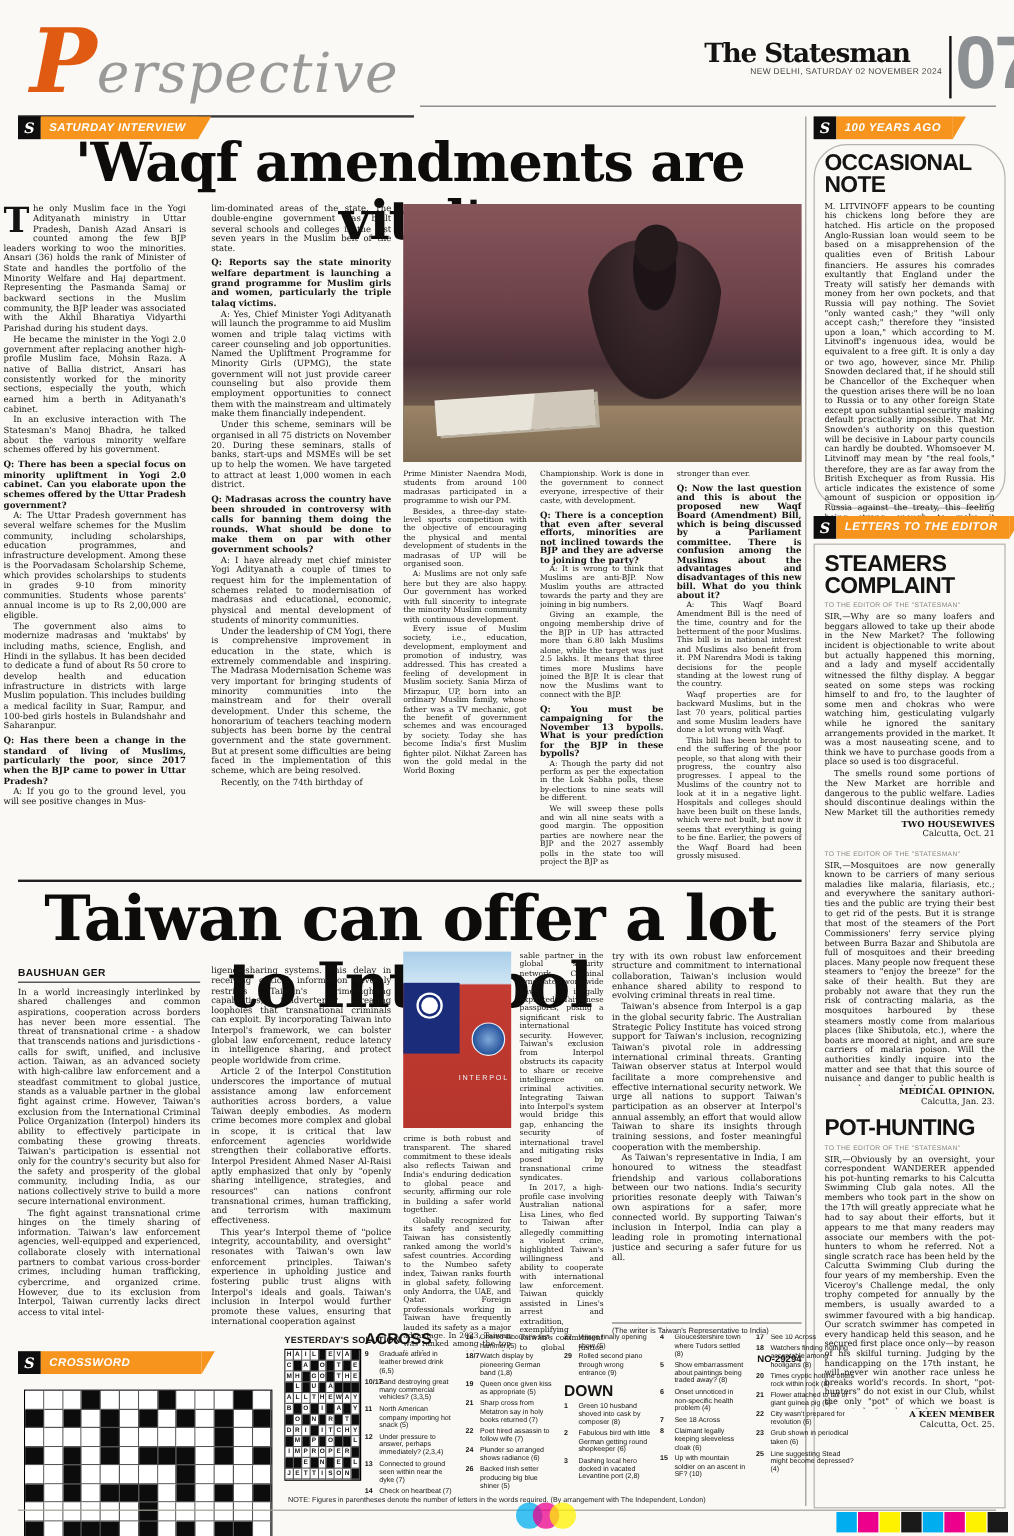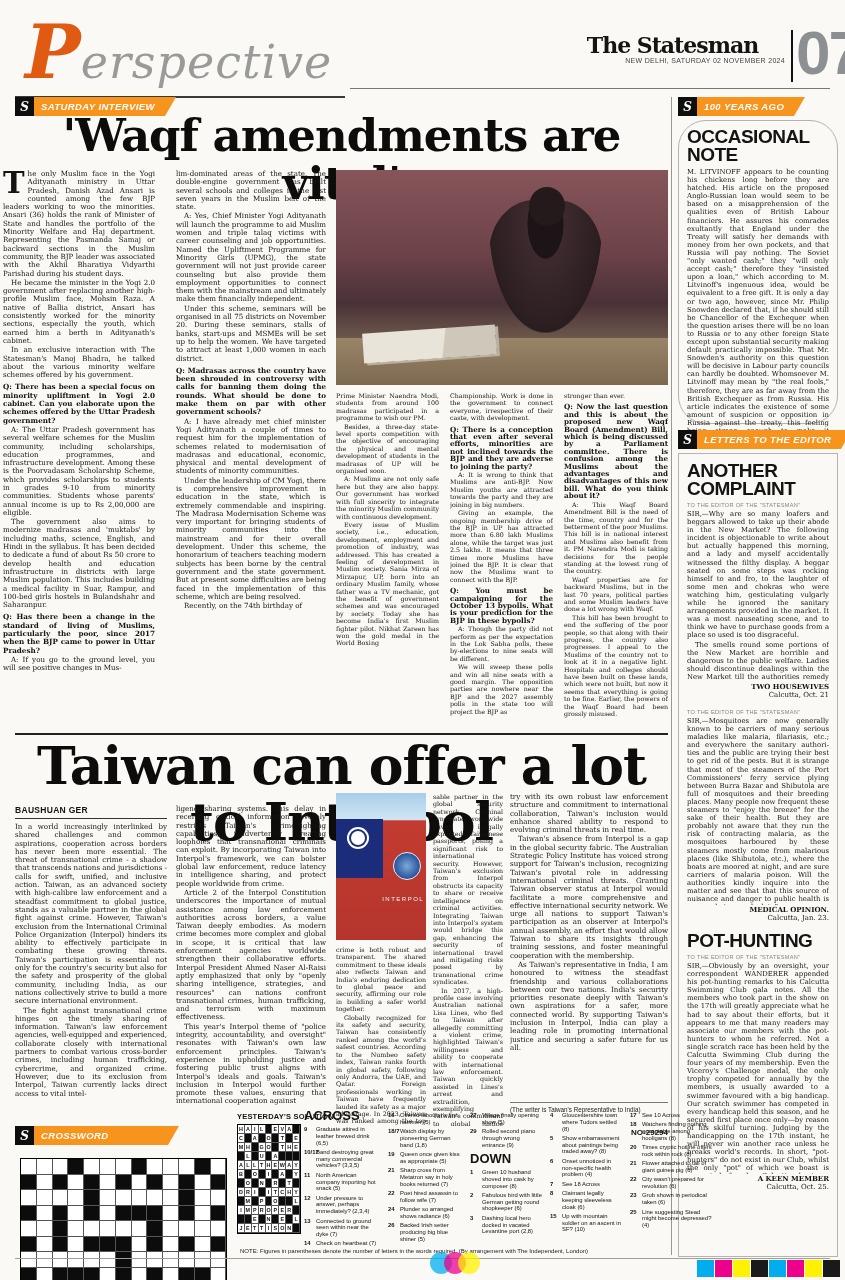--- a/index.html
+++ b/index.html
@@ -110,20 +110,21 @@
       <p class="para">He became the minister in the Yogi 2.0 government after replacing another high-profile Muslim face, Mohsin Raza. A native of Ballia district, Ansari has consistently worked for the minority sections, especially the youth, which earned him a berth in Adityanath's cabinet.</p>
       <p class="para">In an exclusive interaction with The Statesman's Manoj Bhadra, he talked about the various minority welfare schemes offered by his government.</p>
       <p class="para q">Q: There has been a special focus on minority upliftment in Yogi 2.0 cabinet. Can you elaborate upon the schemes offered by the Uttar Pradesh government?</p>
       <p class="para">A: The Uttar Pradesh government has several welfare schemes for the Muslim community, including scholarships, education programmes, and infrastructure development. Among these is the Poorvadasam Scholarship Scheme, which provides scholarships to students in grades 9-10 from minority communities. Students whose parents' annual income is up to Rs 2,00,000 are eligible.</p>
       <p class="para">The government also aims to modernize madrasas and 'muktabs' by including maths, science, English, and Hindi in the syllabus. It has been decided to dedicate a fund of about Rs 50 crore to develop health and education infrastructure in districts with large Muslim population. This includes building a medical facility in Suar, Rampur, and 100-bed girls hostels in Bulandshahr and Saharanpur.</p>
       <p class="para q">Q: Has there been a change in the standard of living of Muslims, particularly the poor, since 2017 when the BJP came to power in Uttar Pradesh?</p>
       <p class="para">A: If you go to the ground level, you will see positive changes in Mus-</p>
     </div>
   <div class="col" style="left:176px;top:170px;width:150px;height:560px;">
       <p class="para">lim-dominated areas of the state. The double-engine government has built several schools and colleges in the last seven years in the Muslim belt of the state.</p>
+      <p class="para q">Q: Reports say the state minority welfare department is launching a grand programme for Muslim girls and women, particularly the triple talaq victims.</p>
       <p class="para">A: Yes, Chief Minister Yogi Adityanath will launch the programme to aid Muslim women and triple talaq victims with career counseling and job opportunities. Named the Upliftment Programme for Minority Girls (UPMG), the state government will not just provide career counseling but also provide them employment opportunities to connect them with the mainstream and ultimately make them financially independent.</p>
       <p class="para">Under this scheme, seminars will be organised in all 75 districts on November 20. During these seminars, stalls of banks, start-ups and MSMEs will be set up to help the women. We have targeted to attract at least 1,000 women in each district.</p>
       <p class="para q">Q: Madrasas across the country have been shrouded in controversy with calls for banning them doing the rounds. What should be done to make them on par with other government schools?</p>
       <p class="para">A: I have already met chief minister Yogi Adityanath a couple of times to request him for the implementation of schemes related to modernisation of madrasas and educational, economic, physical and mental development of students of minority communities.</p>
       <p class="para">Under the leadership of CM Yogi, there is comprehensive improvement in education in the state, which is extremely commendable and inspiring. The Madrasa Modernisation Scheme was very important for bringing students of minority communities into the mainstream and for their overall development. Under this scheme, the honorarium of teachers teaching modern subjects has been borne by the central government and the state government. But at present some difficulties are being faced in the implementation of this scheme, which are being resolved.</p>
       <p class="para">Recently, on the 74th birthday of</p>
     </div>
 
   <div class="photo" style="left:336px;top:170px;width:332px;height:215px;">
     <div class="ph-person"></div>
@@ -136,21 +137,21 @@
       <p class="para">Prime Minister Naendra Modi, students from around 100 madrasas participated in a programme to wish our PM.</p>
       <p class="para">Besides, a three-day state-level sports competition with the objective of encouraging the physical and mental development of students in the madrasas of UP will be organised soon.</p>
       <p class="para">A: Muslims are not only safe here but they are also happy. Our government has worked with full sincerity to integrate the minority Muslim community with continuous development.</p>
       <p class="para">Every issue of Muslim society, i.e., education, development, employment and promotion of industry, was addressed. This has created a feeling of development in Muslim society. Sania Mirza of Mirzapur, UP, born into an ordinary Muslim family, whose father was a TV mechanic, got the benefit of government schemes and was encouraged by society. Today she has become India's first Muslim fighter pilot. Nikhat Zareen has won the gold medal in the World Boxing</p>
     </div>
   <div class="col small" style="left:450px;top:392px;width:103px;height:338px;">
       <p class="para">Championship. Work is done in the government to connect everyone, irrespective of their caste, with development.</p>
       <p class="para q">Q: There is a conception that even after several efforts, minorities are not inclined towards the BJP and they are adverse to joining the party?</p>
       <p class="para">A: It is wrong to think that Muslims are anti-BJP. Now Muslim youths are attracted towards the party and they are joining in big numbers.</p>
       <p class="para">Giving an example, the ongoing membership drive of the BJP in UP has attracted more than 6.80 lakh Muslims alone, while the target was just 2.5 lakhs. It means that three times more Muslims have joined the BJP. It is clear that now the Muslims want to connect with the BJP.</p>
-      <p class="para q">Q: You must be campaigning for the October 13 bypolls. What is your prediction for the BJP in these bypolls?</p>
+      <p class="para q">Q: You must be campaigning for the November 13 bypolls. What is your prediction for the BJP in these bypolls?</p>
       <p class="para">A: Though the party did not perform as per the expectation in the Lok Sabha polls, these by-elections to nine seats will be different.</p>
       <p class="para">We will sweep these polls and win all nine seats with a good margin. The opposition parties are nowhere near the BJP and the 2027 assembly polls in the state too will project the BJP as</p>
     </div>
   <div class="col small" style="left:564px;top:392px;width:104px;height:338px;">
       <p class="para">stronger than ever.</p>
       <p class="para q">Q: Now the last question and this is about the proposed new Waqf Board (Amendment) Bill, which is being discussed by a Parliament committee. There is confusion among the Muslims about the advantages and disadvantages of this new bill. What do you think about it?</p>
       <p class="para">A: This Waqf Board Amendment Bill is the need of the time, country and for the betterment of the poor Muslims. This bill is in national interest and Muslims also benefit from it. PM Narendra Modi is taking decisions for the people standing at the lowest rung of the country.</p>
       <p class="para">Waqf properties are for backward Muslims, but in the last 70 years, political parties and some Muslim leaders have done a lot wrong with Waqf.</p>
       <p class="para">This bill has been brought to end the suffering of the poor people, so that along with their progress, the country also progresses. I appeal to the Muslims of the country not to look at it in a negative light. Hospitals and colleges should have been built on these lands, which were not built, but now it seems that everything is going to be fine. Earlier, the powers of the Waqf Board had been grossly misused.</p>
     </div>
@@ -209,21 +210,21 @@
 
   <div class="tag" style="left:678px;top:430px;">
     <span class="crest">S</span>
     <span class="tagbar">LETTERS TO THE EDITOR</span>
     <span class="tagtri"></span>
   </div>
 
   <div class="side-box" style="left:678px;top:453px;width:158px;height:802px;">
 
     <div style="margin:8px 8px 0 8px;">
-      <div class="side-head">ANOTHER COMPLAINT</div>
+      <div class="side-head">STEAMERS COMPLAINT</div>
       <div class="salut">TO THE EDITOR OF THE "STATESMAN"</div>
       <div class="sidecol" style="height:172px;">
           <p class="para">SIR,—Why are so many loafers and beggars allowed to take up their abode in the New Market? The following incident is objectionable to write about but actually happened this morning, and a lady and myself accidentally witnessed the filthy display. A beggar seated on some steps was rocking himself to and fro, to the laughter of some men and chokras who were watching him, gesticulating vulgarly while he ignored the sanitary arrangements provided in the market. It was a most nauseating scene, and to think we have to purchase goods from a place so used is too disgraceful.</p>
           <p class="para">The smells round some portions of the New Market are horrible and dangerous to the public welfare. Ladies should discontinue dealings within the New Market till the authorities remedy matters.</p>
         </div>
       <div class="sig">TWO HOUSEWIVES</div>
       <div class="sigplace">Calcutta, Oct. 21</div>
     </div>
 
     <div style="margin:10px 8px 0 8px;">

